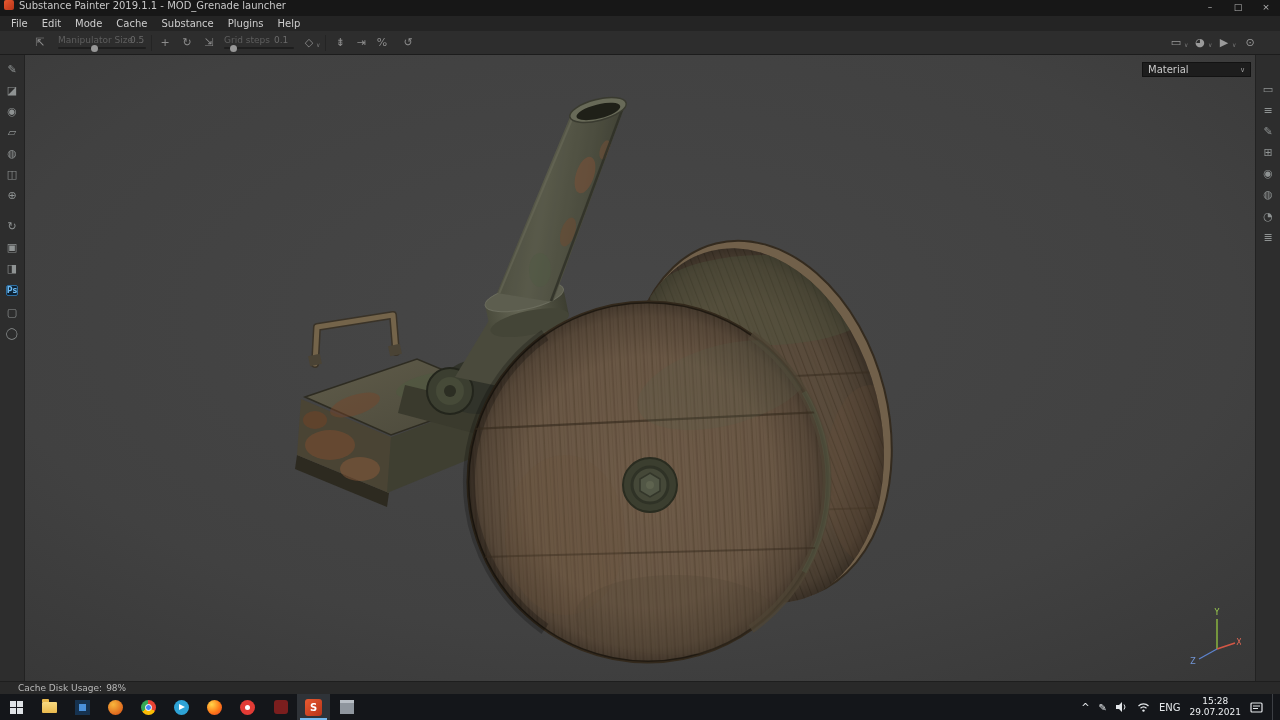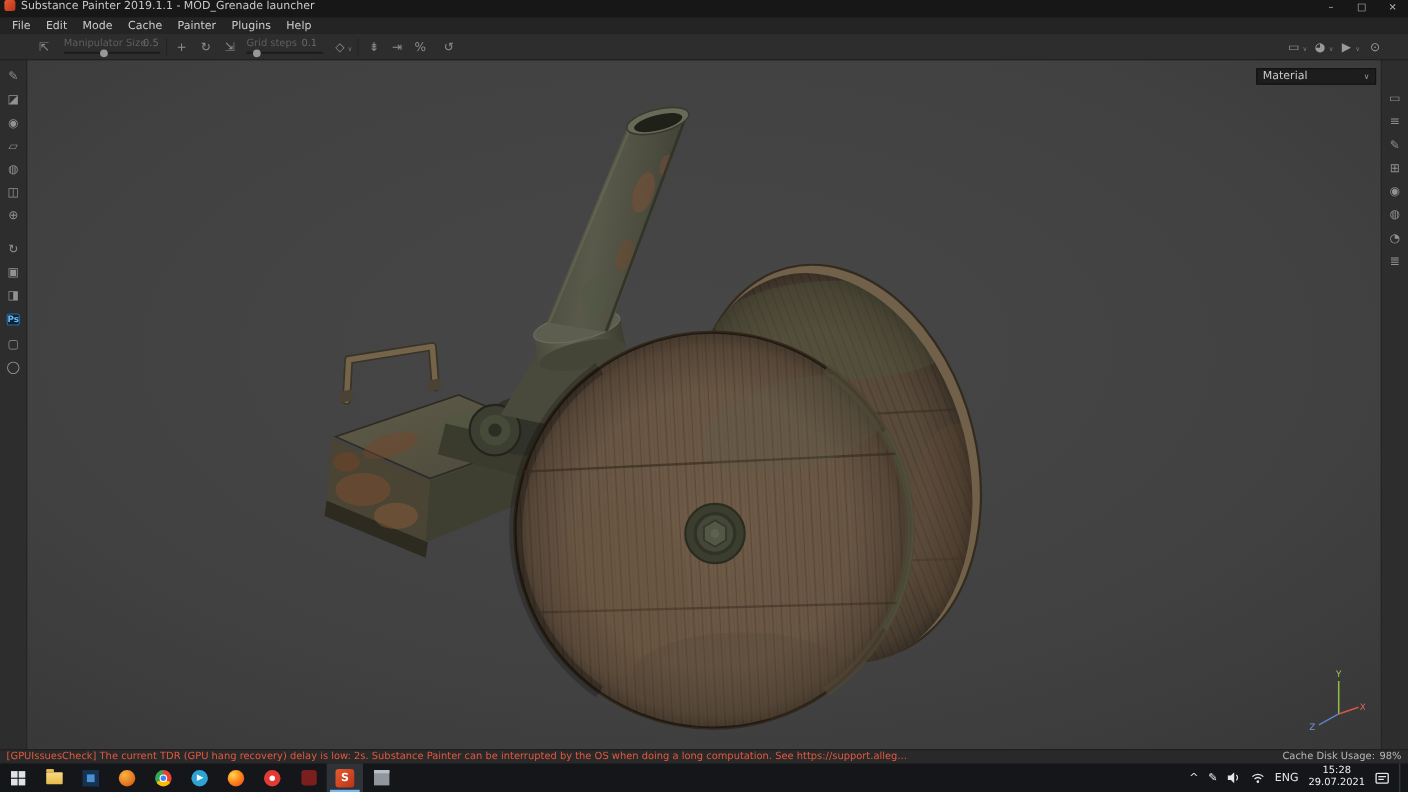--- a/index.html
+++ b/index.html
@@ -102,21 +102,21 @@
       <span class="win-btn">□</span>
       <span class="win-btn">×</span>
     </div>
   </div>
 
   <div class="menubar">
     <span class="menu-item">File</span>
     <span class="menu-item">Edit</span>
     <span class="menu-item">Mode</span>
     <span class="menu-item">Cache</span>
-    <span class="menu-item">Painter</span>
+    <span class="menu-item">Substance</span>
     <span class="menu-item">Plugins</span>
     <span class="menu-item">Help</span>
   </div>
 
   <div class="toolbar">
     <span class="tb-icon" style="left:30px">⇱</span>
     <span class="tb-label" style="left:58px">Manipulator Size</span>
     <span class="tb-value" style="left:130px">0.5</span>
     <div class="tb-slider" style="left:58px;width:88px">
       <div class="tb-handle" style="left:33px"></div>
@@ -326,21 +326,20 @@
       <line x1="56" y1="44" x2="56" y2="14" stroke="#8fbe3f" stroke-width="1.4"></line>
       <line x1="56" y1="44" x2="74" y2="38" stroke="#d45745" stroke-width="1.4"></line>
       <line x1="56" y1="44" x2="38" y2="54" stroke="#5d82cc" stroke-width="1.4"></line>
       <text x="56" y="10" text-anchor="middle" font-size="8" fill="#9ccf4f">Y</text>
       <text x="78" y="40" text-anchor="middle" font-size="8" fill="#e06a57">X</text>
       <text x="32" y="59" text-anchor="middle" font-size="8" fill="#7396d6">Z</text>
     </svg>
   </div>
 
   <div class="statusbar">
-    <span class="status-msg">[GPUIssuesCheck] The current TDR (GPU hang recovery) delay is low: 2s. Substance Painter can be interrupted by the OS when doing a long computation. See https://support.alleg…</span>
     <span class="status-cache">
       <span>Cache Disk Usage:</span>
       <span>98%</span>
     </span>
   </div>
 
   <div class="taskbar">
     <div class="tb-slot">
       <div class="win-logo">
           <div></div>

